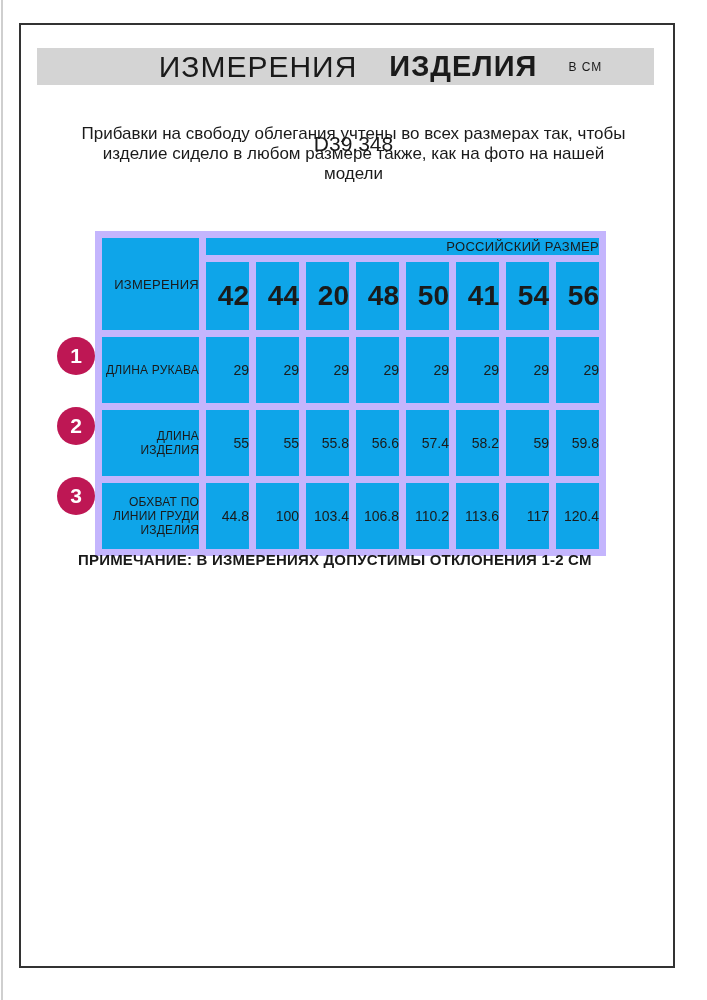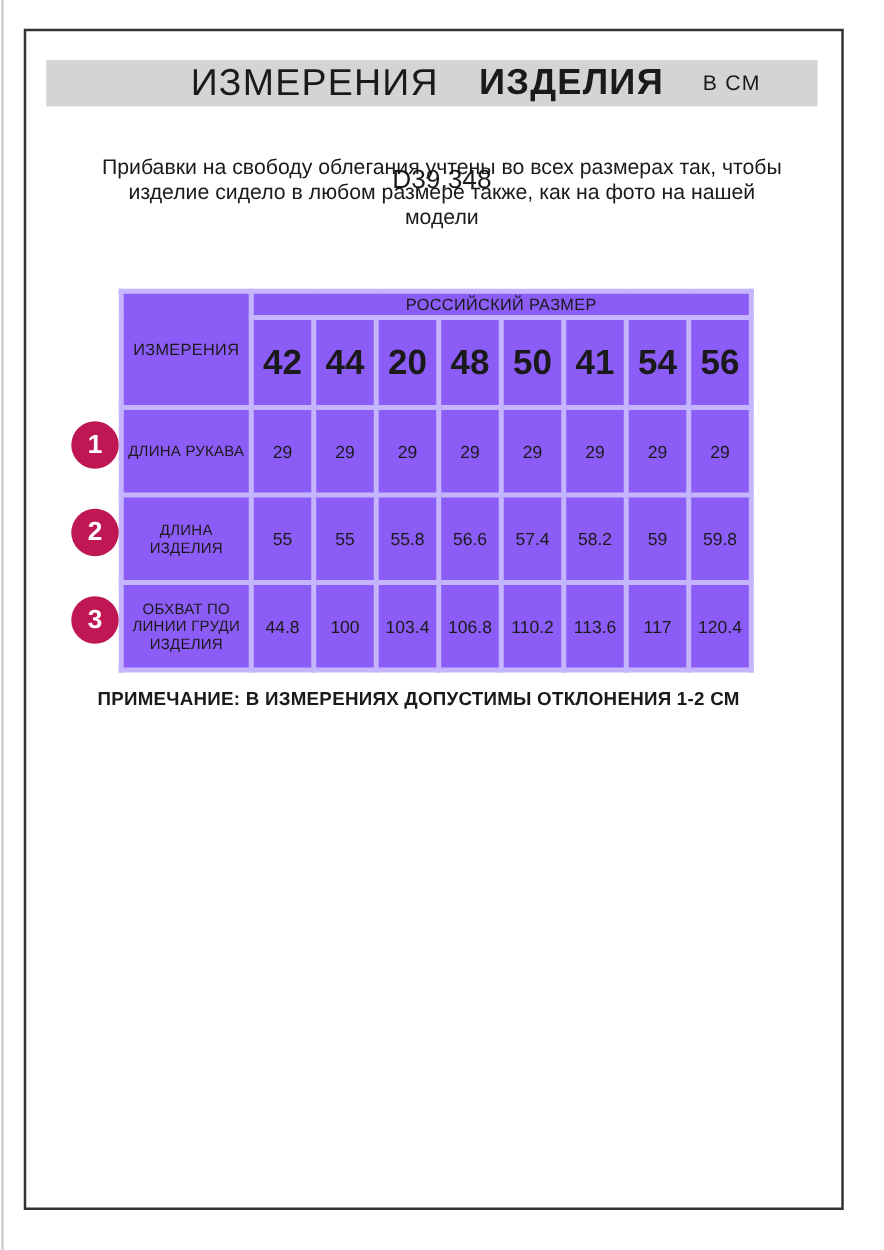--- a/index.html
+++ b/index.html
@@ -14,35 +14,35 @@
     position:absolute;left:19px;top:23px;width:652px;height:941px;
     border:2px solid #333333;background:#ffffff;
   }
   .title-band{
     position:absolute;left:37px;top:48px;width:617px;height:37px;
     background:#d4d4d4;display:flex;align-items:center;justify-content:center;
     padding-left:70px;box-sizing:border-box;white-space:nowrap;
   }
   .title-regular{font-size:30px;font-weight:400;letter-spacing:1px;}
   .title-bold{font-size:29px;font-weight:700;margin-left:32px;letter-spacing:1px;}
-  .title-unit{font-size:17px;font-weight:400;margin-left:31px;letter-spacing:1px;}
+  .title-unit{font-size:12px;font-weight:400;margin-left:31px;letter-spacing:1px;}
   .product-code{
     position:absolute;left:0;right:0;top:100px;text-align:center;
     font-size:21px;font-weight:400;line-height:24px;margin-top:32px;
   }
   .description{
     position:absolute;left:0;right:0;top:124px;text-align:center;
     font-size:17px;line-height:20px;white-space:pre-line;
   }
   .size-table{
     position:absolute;left:95px;top:231px;border-collapse:collapse;table-layout:fixed;
   }
   .size-table td{
-    border:4px solid #c4b5fd;text-align:center;vertical-align:middle;
-    padding:0;background:#8b5cf6;
+    border:7px solid #c4b5fd;text-align:right;vertical-align:middle;
+    padding:0;background:#0ea5e9;
   }
   .corner-cell{font-size:13px;letter-spacing:0.3px;}
   .banner-cell{font-size:13px;height:17px;letter-spacing:0.3px;}
   .size-cell{font-size:28px;font-weight:700;height:68px;}
   .label-cell{font-size:12px;line-height:14px;white-space:pre-line;height:66px;letter-spacing:0.2px;margin-top:36px;}
   .value-cell{font-size:14px;height:66px;}
   .row-marker{
     position:absolute;left:57px;width:38px;height:38px;border-radius:50%;
     background:#be1754;color:#ffffff;display:flex;align-items:center;justify-content:center;
     font-size:21px;font-weight:700;

